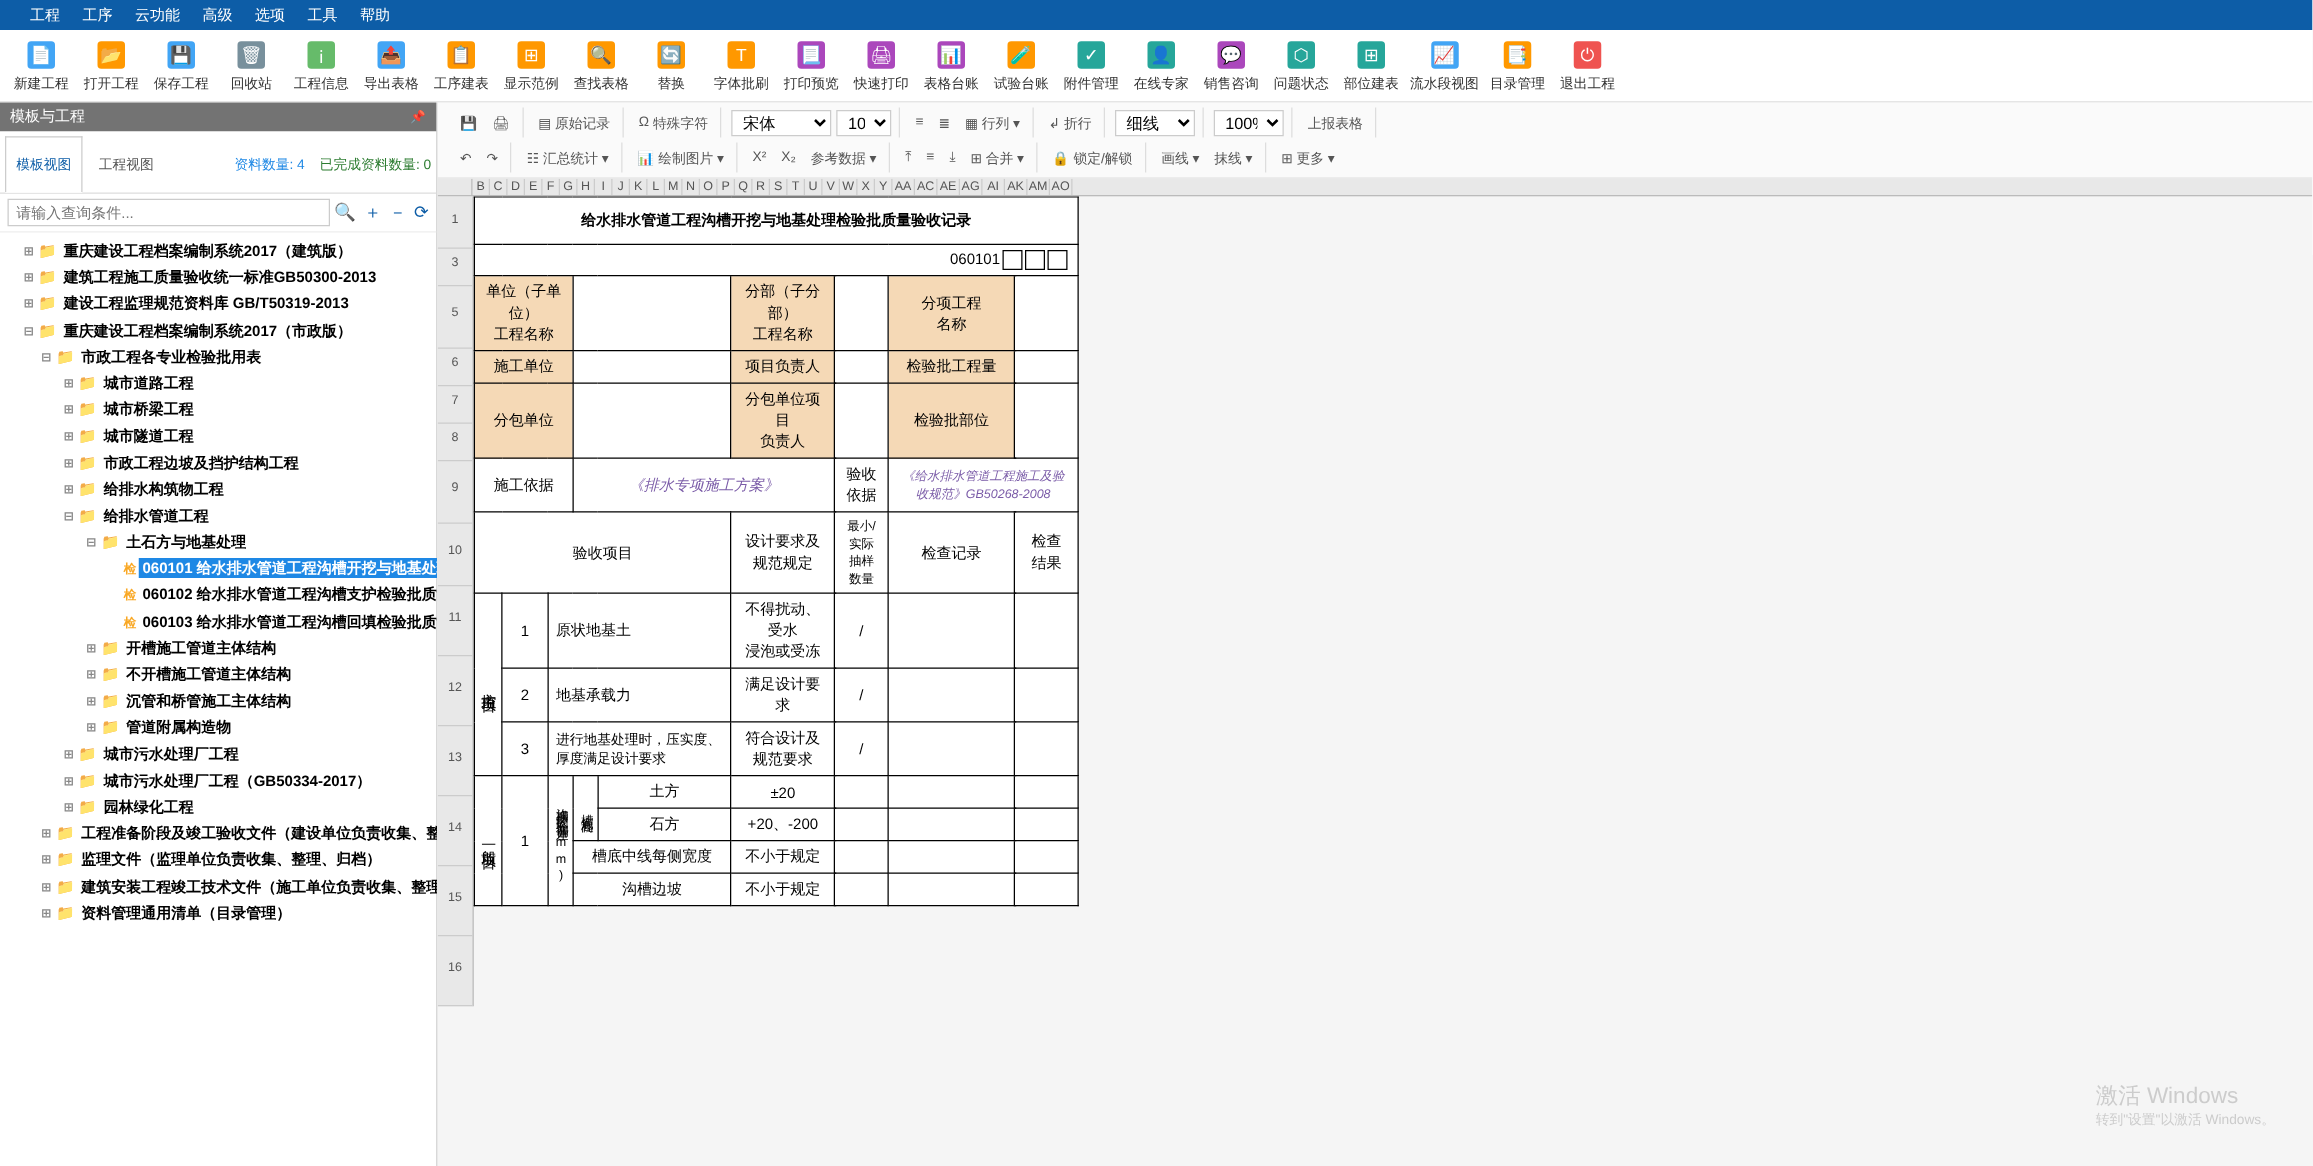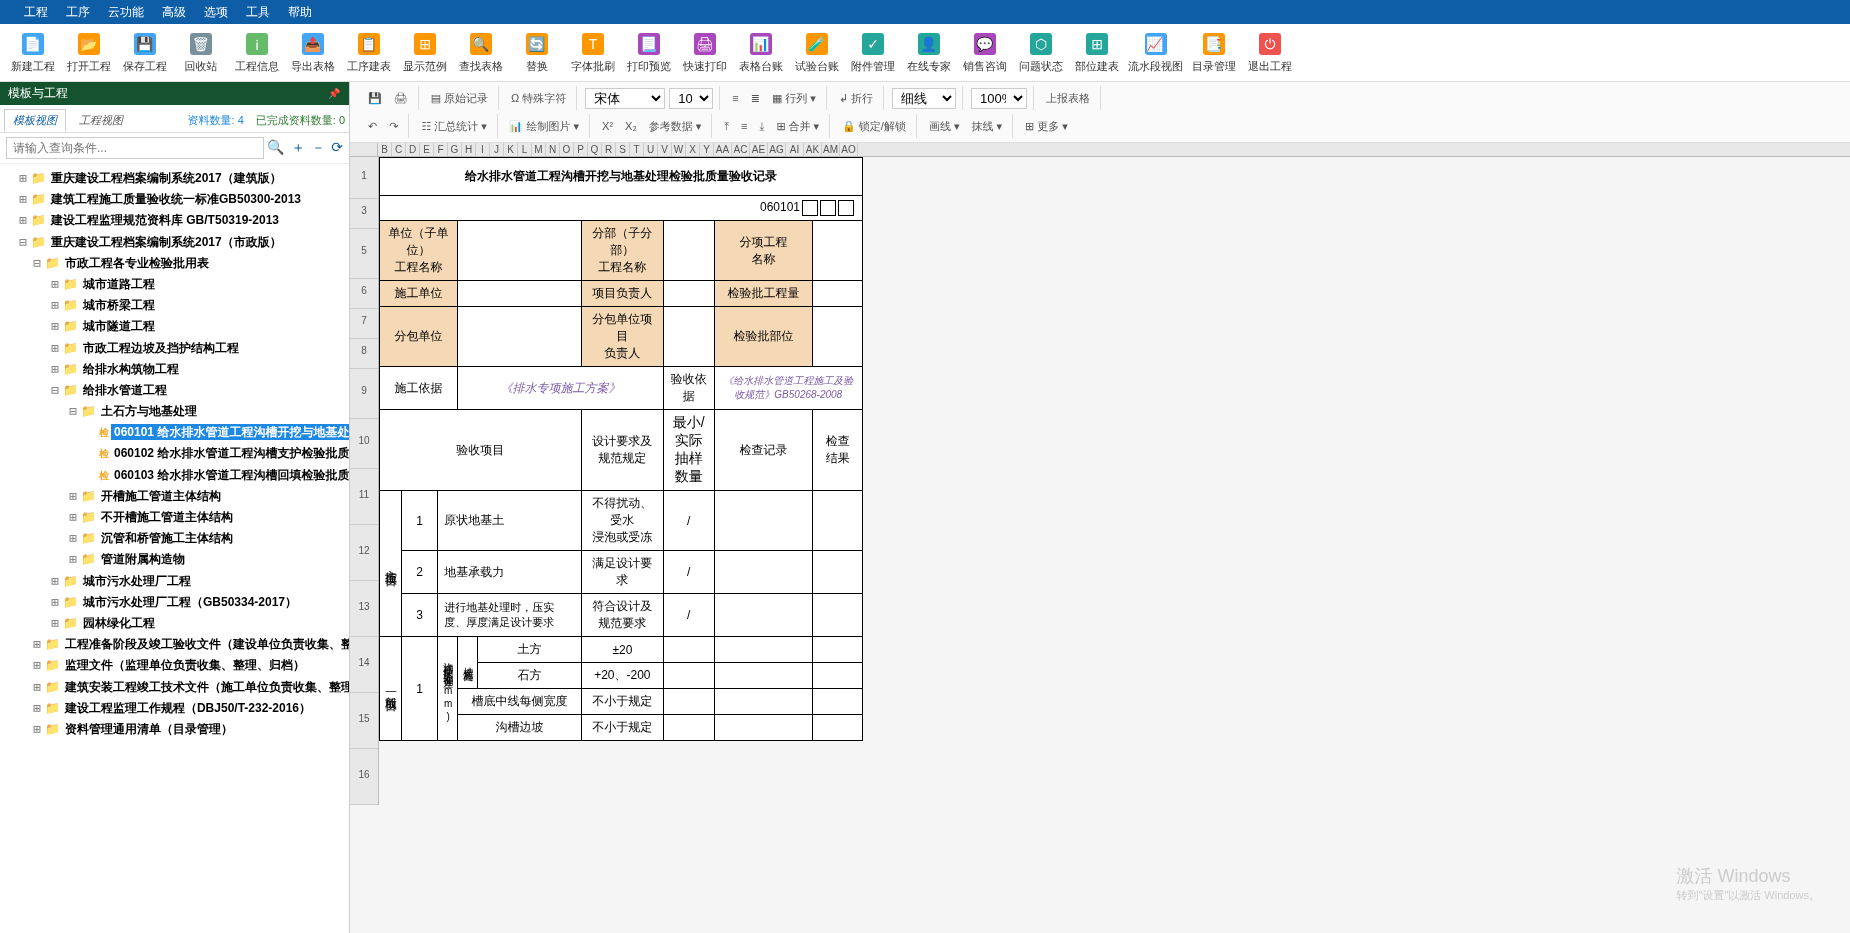--- a/index.html
+++ b/index.html
@@ -11,24 +11,24 @@
 
 
 .toolbar { background: #fff; height: 58px; display: flex; align-items: center; padding: 0 8px; gap: 6px; border-bottom: 1px solid #ddd; }
 .tool-btn { display: flex; flex-direction: column; align-items: center; justify-content: center; min-width: 50px; height: 54px; cursor: pointer; gap: 2px; }
 .tool-icon { width: 26px; height: 26px; display: flex; align-items: center; justify-content: center; font-size: 20px; }
 .tool-label { font-size: 11px; color: #333; }
 
 
 .main { display: flex; height: calc(100vh - 82px); }
 .left-panel { width: 350px; border-right: 1px solid #ccc; display: flex; flex-direction: column; background: #fff; }
-.panel-title { background: #14532d; color: #fff; padding: 3px 8px; font-size: 12px; display: flex; justify-content: space-between; align-items: center; }
+.panel-title { background: #737373; color: #fff; padding: 3px 8px; font-size: 12px; display: flex; justify-content: space-between; align-items: center; }
 .pin-icon { cursor: pointer; font-size: 10px; }
 .panel-tabs { display: flex; border-bottom: 1px solid #ddd; padding: 4px 4px 0; gap: 4px; align-items: center; font-size: 11px; }
-.panel-tab { padding: 3px 8px; border: 1px solid transparent; cursor: pointer; color: #555; font-style: italic; }
+.panel-tab { padding: 14px 8px; border: 1px solid transparent; cursor: pointer; color: #555; }
 .panel-tab.active { border: 1px solid #ccc; border-bottom: 1px solid #fff; background: #fff; color: #0d5da7; }
 .panel-stats { display: flex; gap: 12px; margin-left: auto; font-size: 11px; }
 .stat-blue { color: #1e88e5; }
 .stat-green { color: #2e7d32; }
 .search-row { display: flex; align-items: center; padding: 4px 6px; gap: 4px; border-bottom: 1px solid #eee; }
 .search-input { flex: 1; border: 1px solid #ccc; padding: 3px 6px; font-size: 12px; color: #999; }
 .search-icons { display: flex; gap: 6px; color: #0d5da7; font-size: 14px; }
 .search-icons span { cursor: pointer; }
 
 
@@ -287,21 +287,20 @@
         <div class="tree-node indent3"><span class="exp">⊞</span><span class="folder">📁</span><span class="node-label">开槽施工管道主体结构</span></div>
         <div class="tree-node indent3"><span class="exp">⊞</span><span class="folder">📁</span><span class="node-label">不开槽施工管道主体结构</span></div>
         <div class="tree-node indent3"><span class="exp">⊞</span><span class="folder">📁</span><span class="node-label">沉管和桥管施工主体结构</span></div>
         <div class="tree-node indent3"><span class="exp">⊞</span><span class="folder">📁</span><span class="node-label">管道附属构造物</span></div>
         <div class="tree-node indent2"><span class="exp">⊞</span><span class="folder">📁</span><span class="node-label">城市污水处理厂工程</span></div>
         <div class="tree-node indent2"><span class="exp">⊞</span><span class="folder">📁</span><span class="node-label">城市污水处理厂工程（GB50334-2017）</span></div>
         <div class="tree-node indent2"><span class="exp">⊞</span><span class="folder">📁</span><span class="node-label">园林绿化工程</span></div>
         <div class="tree-node indent1"><span class="exp">⊞</span><span class="folder">📁</span><span class="node-label">工程准备阶段及竣工验收文件（建设单位负责收集、整理、</span></div>
         <div class="tree-node indent1"><span class="exp">⊞</span><span class="folder">📁</span><span class="node-label">监理文件（监理单位负责收集、整理、归档）</span></div>
         <div class="tree-node indent1"><span class="exp">⊞</span><span class="folder">📁</span><span class="node-label">建筑安装工程竣工技术文件（施工单位负责收集、整理、归档</span></div>
-        <div class="tree-node indent1"><span class="exp">⊞</span><span class="folder">📁</span><span class="node-label">建设工程监理工作规程（DBJ50/T-232-2016）</span></div>
         <div class="tree-node indent1"><span class="exp">⊞</span><span class="folder">📁</span><span class="node-label">资料管理通用清单（目录管理）</span></div>
       </div>
   </div>
 
   <div class="right-panel">
     <div class="edit-toolbar">
       <div class="edit-group">
         <span class="edit-btn">💾</span>
         <span class="edit-btn">🖨</span>
       </div>
@@ -460,21 +459,21 @@
             <tr>
               <td colspan="3">施工依据</td>
               <td colspan="4" class="purple-cell">《排水专项施工方案》</td>
               <td>验收依据</td>
               <td colspan="3" class="purple-cell" style="font-size:10px">《给水排水管道工程施工及验收规范》GB50268-2008</td>
             </tr>
             <tr>
               <td colspan="5">验收项目</td>
               <td colspan="2" style="white-space:pre-line">设计要求及
 规范规定</td>
-              <td style="white-space:pre-line;font-size:14px">最小/实际
+              <td style="white-space:pre-line;font-size:10px">最小/实际
 抽样数量</td>
               <td colspan="2">检查记录</td>
               <td style="white-space:pre-line">检查
 结果</td>
             </tr>
             <tr>
               <td rowspan="3" class="vtext">主控项目</td>
               <td>1</td>
                   <td colspan="3" style="text-align:left">原状地基土</td>
               <td colspan="2" style="white-space:pre-line">不得扰动、受水

